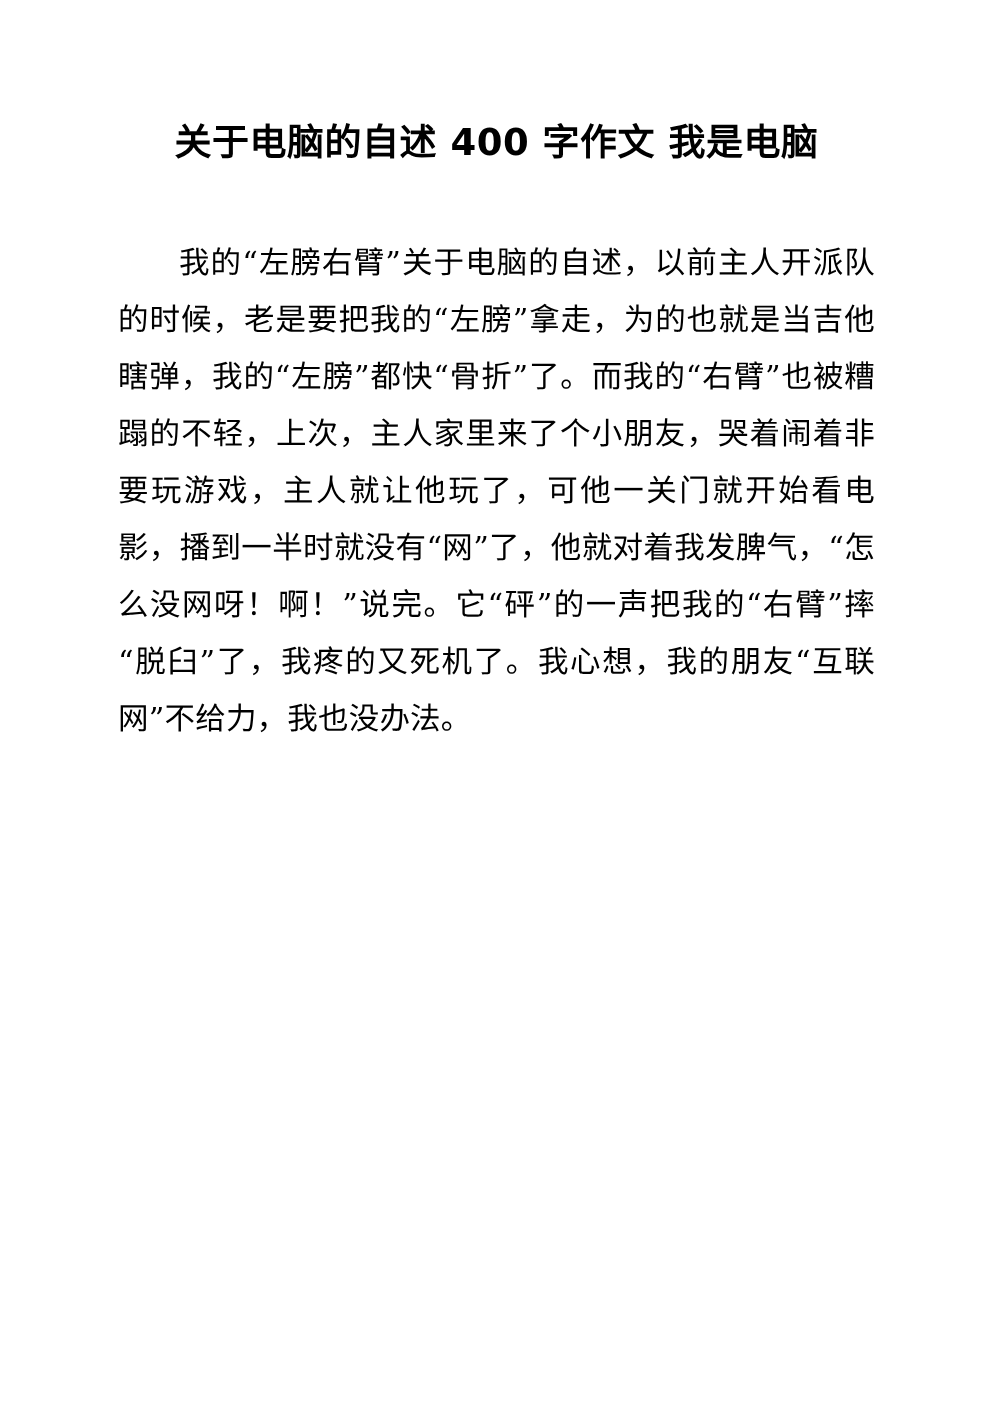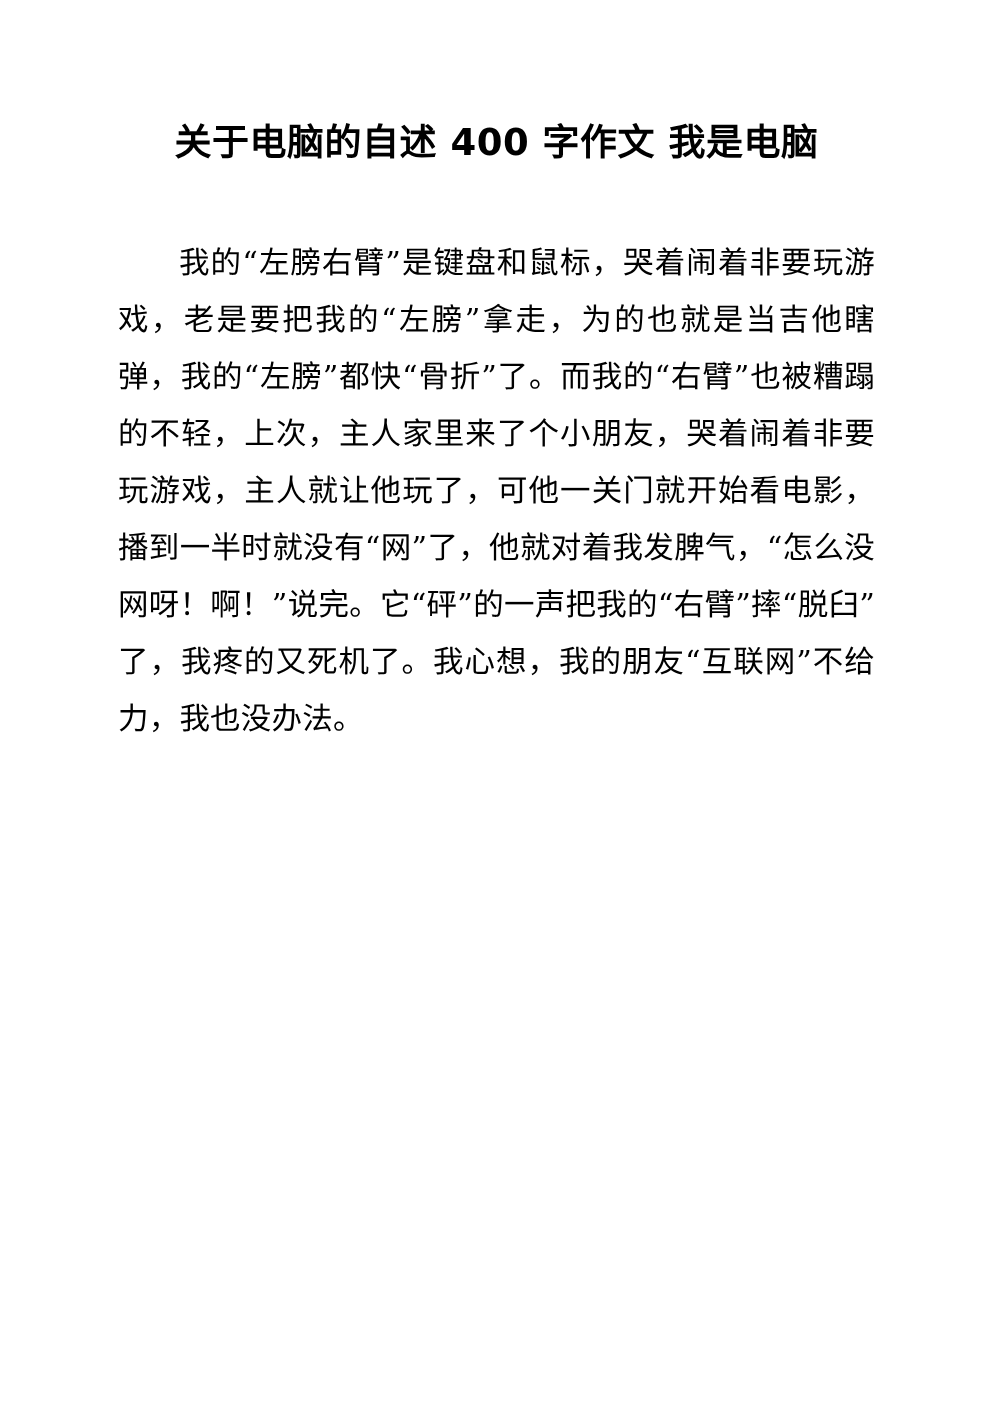--- a/index.html
+++ b/index.html
@@ -50,16 +50,16 @@
   }
 </style>
 </head>
 <body>
 
 <div class="page">
 
   <h1 class="doc-title">关于电脑的自述 400 字作文  我是电脑</h1>
 
   <div class="body-block">
-    <p class="para">我的“左膀右臂”是键盘和鼠标，哭着闹着非要玩游戏，老是要把我的“左膀”拿走，为的也就是当吉他瞎弹，我的“左膀”都快“骨折”了。而我的“右臂”也被糟蹋的不轻，上次，主人家里来了个小朋友，哭着闹着非要玩游戏，主人就让他玩了，可他一关门就开始看电影，播到一半时就没有“网”了，他就对着我发脾气，“怎么没网呀！啊！”说完。它“砰”的一声把我的“右臂”摔“脱臼”了，我疼的又死机了。我心想，我的朋友“互联网”不给力，我也没办法。</p>
+    <p class="para">我的“左膀右臂”关于电脑的自述，以前主人开派队的时候，老是要把我的“左膀”拿走，为的也就是当吉他瞎弹，我的“左膀”都快“骨折”了。而我的“右臂”也被糟蹋的不轻，上次，主人家里来了个小朋友，哭着闹着非要玩游戏，主人就让他玩了，可他一关门就开始看电影，播到一半时就没有“网”了，他就对着我发脾气，“怎么没网呀！啊！”说完。它“砰”的一声把我的“右臂”摔“脱臼”了，我疼的又死机了。我心想，我的朋友“互联网”不给力，我也没办法。</p>
   </div>
 
 </div>
 
 </body></html>

